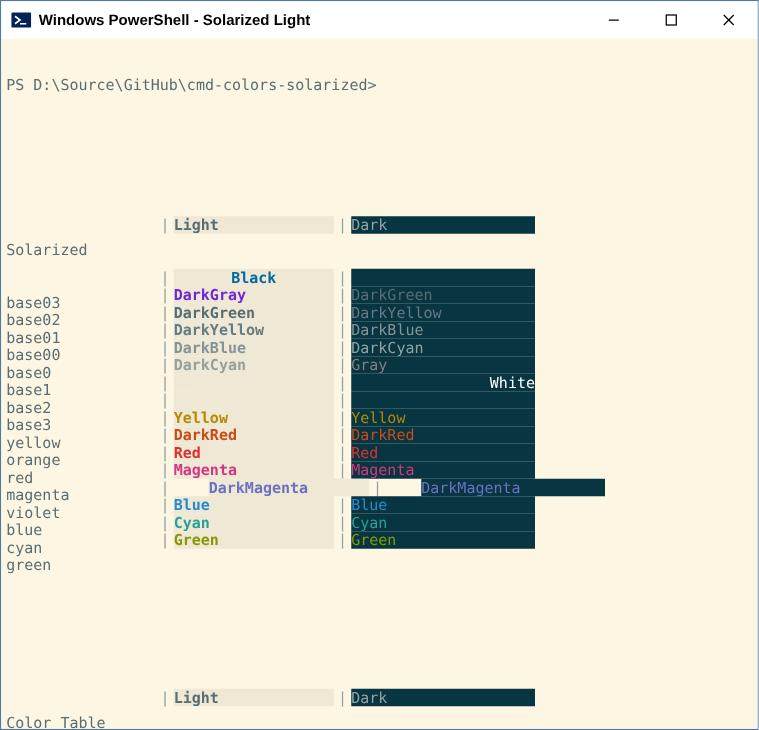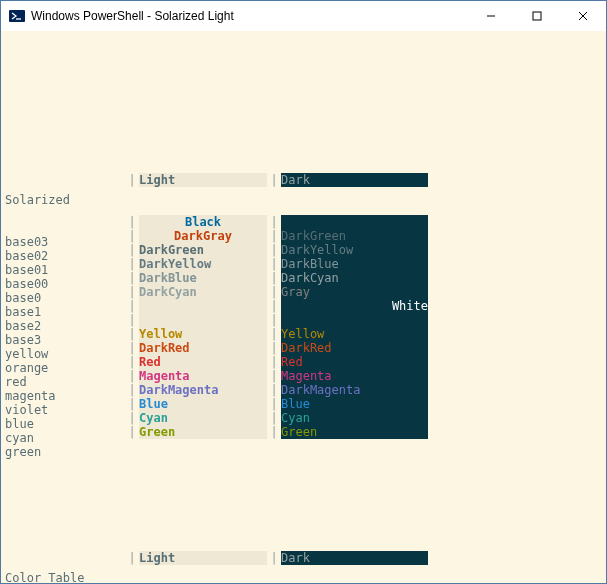--- a/index.html
+++ b/index.html
@@ -20,20 +20,21 @@
   }
   .titlebar {
     display: flex;
     align-items: center;
     height: 30px;
     background: #fff;
     padding: 0 0 0 8px;
     font-size: 12px;
     color: #000;
     user-select: none;
+    font-weight: bold;
   }
   .app-icon {
     width: 16px; height: 16px;
     margin-right: 6px;
     display: inline-flex;
   }
   .title-text { flex: 0 0 auto; }
   .title-spacer { flex: 1; }
   .win-controls { display: flex; height: 100%; }
   .win-btn {
@@ -51,31 +52,31 @@
     font-size: 12px;
     line-height: 14px;
     padding: 2px 4px;
     overflow: hidden;
     white-space: pre;
   }
   .row { display: flex; height: 14px; }
   .cell { white-space: pre; }
   
   .fg-base03  { color:#0369a1;text-align:center; }
-  .fg-base02  { color:#c2410c;text-align:center; }
+  .fg-base02  { color:#6d28d9; }
   .fg-base01  { color:#586e75; }
   .fg-base00  { color:#657b83; }
   .fg-base0   { color:#839496; }
   .fg-base1   { color:#93a1a1; }
   .fg-base2   { color:#eee8d5; }
   .fg-yellow  { color:#b58900; }
   .fg-orange  { color:#cb4b16; }
   .fg-red     { color:#dc322f; }
   .fg-magenta { color:#d33682; }
-  .fg-violet  { color:#6c71c4; }
+  .fg-violet  { color:#6c71c4;margin-left:28px; }
   .fg-blue    { color:#268bd2; }
   .fg-cyan    { color:#2aa198; }
   .fg-green   { color:#859900; }
   .fg-white   { color:#ffffff;text-align:right; }
   .fg-gray    { color:#808080; }
   .bg-light   { background:#eee8d5; }
   .bg-dark    { background:#073642; }
   .col1 { width: 120px; display:inline-block;margin-top:20px; }
   .sep  { width: 14px; text-align:center; display:inline-block; color:#93a1a1; }
   .col2 { width: 128px; display:inline-block;font-weight:bold; }
@@ -110,21 +111,21 @@
         <svg width="10" height="10">
             <line x1="1" y1="1" x2="9" y2="9" stroke="#000" stroke-width="1"></line>
             <line x1="9" y1="1" x2="1" y2="9" stroke="#000" stroke-width="1"></line>
           </svg>
       </div>
     </div>
   </div>
 
   <div class="terminal">
     <div class="row">
-      <span class="cell"> </span>
+      <span class="cell fg-base01">PS D:\Source\GitHub\cmd-colors-solarized&gt;</span><span class="cell"> </span>
     </div>
     <div class="row"></div>
 
     
     <div class="row">
       <span class="col1 fg-base01">Solarized</span><span class="sep">|</span><span class="col2 bg-light fg-base01">Light</span><span class="sep">|</span><span class="col3 bg-dark fg-base1">Dark</span>
     </div>
     <div id="table1"><div class="row"><span class="col1 fg-base01">base03</span><span class="sep">|</span><span class="col2 bg-light fg-base03">Black</span><span class="sep">|</span><span class="col3 bg-dark "></span></div><div class="row"><span class="col1 fg-base01">base02</span><span class="sep">|</span><span class="col2 bg-light fg-base02">DarkGray</span><span class="sep">|</span><span class="col3 bg-dark fg-base01">DarkGreen</span></div><div class="row"><span class="col1 fg-base01">base01</span><span class="sep">|</span><span class="col2 bg-light fg-base01">DarkGreen</span><span class="sep">|</span><span class="col3 bg-dark fg-base00">DarkYellow</span></div><div class="row"><span class="col1 fg-base01">base00</span><span class="sep">|</span><span class="col2 bg-light fg-base00">DarkYellow</span><span class="sep">|</span><span class="col3 bg-dark fg-base0">DarkBlue</span></div><div class="row"><span class="col1 fg-base01">base0</span><span class="sep">|</span><span class="col2 bg-light fg-base0">DarkBlue</span><span class="sep">|</span><span class="col3 bg-dark fg-base1">DarkCyan</span></div><div class="row"><span class="col1 fg-base01">base1</span><span class="sep">|</span><span class="col2 bg-light fg-base1">DarkCyan</span><span class="sep">|</span><span class="col3 bg-dark fg-gray">Gray</span></div><div class="row"><span class="col1 fg-base01">base2</span><span class="sep">|</span><span class="col2 bg-light fg-base2">Gray</span><span class="sep">|</span><span class="col3 bg-dark fg-white">White</span></div><div class="row"><span class="col1 fg-base01">base3</span><span class="sep">|</span><span class="col2 bg-light "></span><span class="sep">|</span><span class="col3 bg-dark "></span></div><div class="row"><span class="col1 fg-base01">yellow</span><span class="sep">|</span><span class="col2 bg-light fg-yellow">Yellow</span><span class="sep">|</span><span class="col3 bg-dark fg-yellow">Yellow</span></div><div class="row"><span class="col1 fg-base01">orange</span><span class="sep">|</span><span class="col2 bg-light fg-orange">DarkRed</span><span class="sep">|</span><span class="col3 bg-dark fg-orange">DarkRed</span></div><div class="row"><span class="col1 fg-base01">red</span><span class="sep">|</span><span class="col2 bg-light fg-red">Red</span><span class="sep">|</span><span class="col3 bg-dark fg-red">Red</span></div><div class="row"><span class="col1 fg-base01">magenta</span><span class="sep">|</span><span class="col2 bg-light fg-magenta">Magenta</span><span class="sep">|</span><span class="col3 bg-dark fg-magenta">Magenta</span></div><div class="row"><span class="col1 fg-base01">violet</span><span class="sep">|</span><span class="col2 bg-light fg-violet">DarkMagenta</span><span class="sep">|</span><span class="col3 bg-dark fg-violet">DarkMagenta</span></div><div class="row"><span class="col1 fg-base01">blue</span><span class="sep">|</span><span class="col2 bg-light fg-blue">Blue</span><span class="sep">|</span><span class="col3 bg-dark fg-blue">Blue</span></div><div class="row"><span class="col1 fg-base01">cyan</span><span class="sep">|</span><span class="col2 bg-light fg-cyan">Cyan</span><span class="sep">|</span><span class="col3 bg-dark fg-cyan">Cyan</span></div><div class="row"><span class="col1 fg-base01">green</span><span class="sep">|</span><span class="col2 bg-light fg-green">Green</span><span class="sep">|</span><span class="col3 bg-dark fg-green">Green</span></div></div>
 
     <div class="row"></div>

